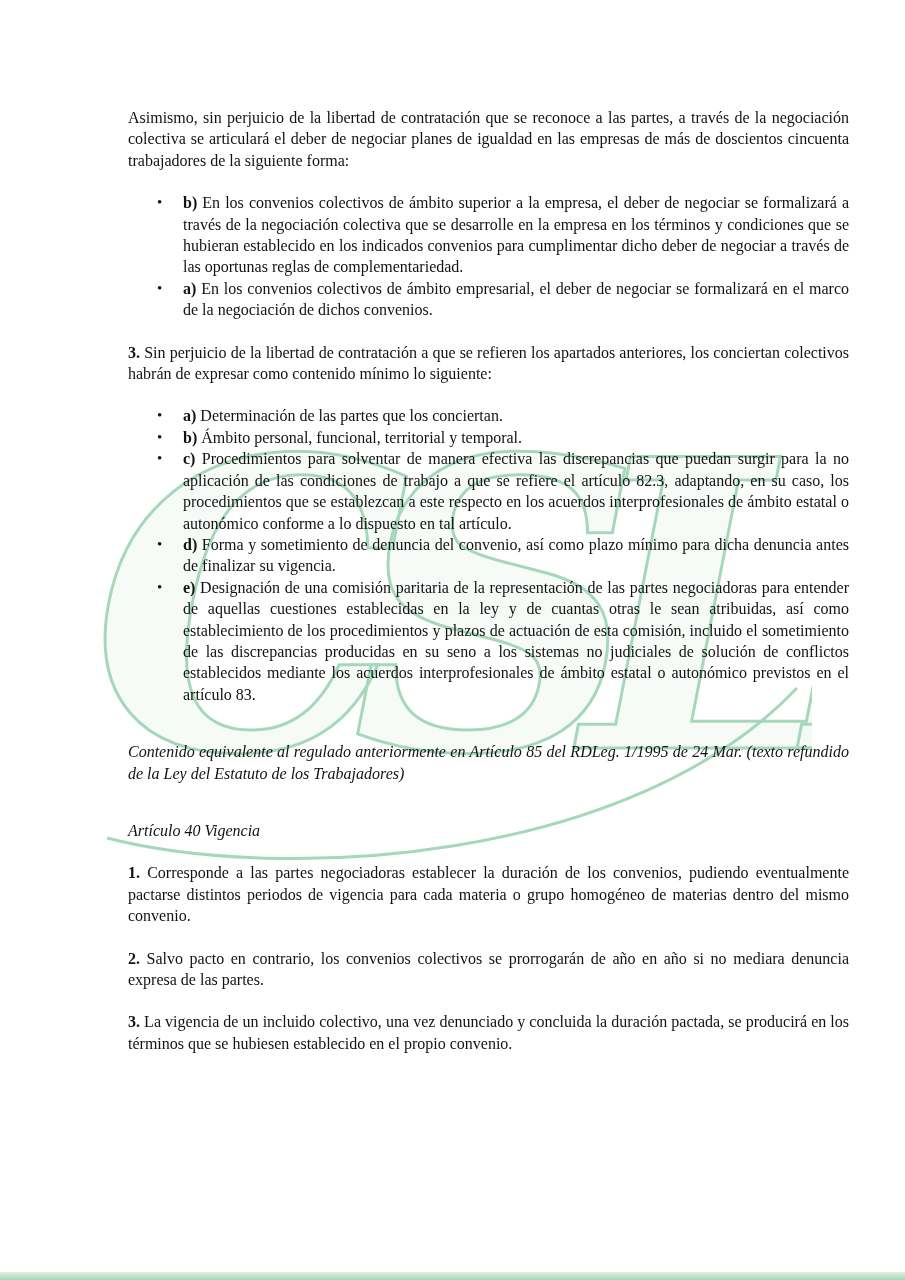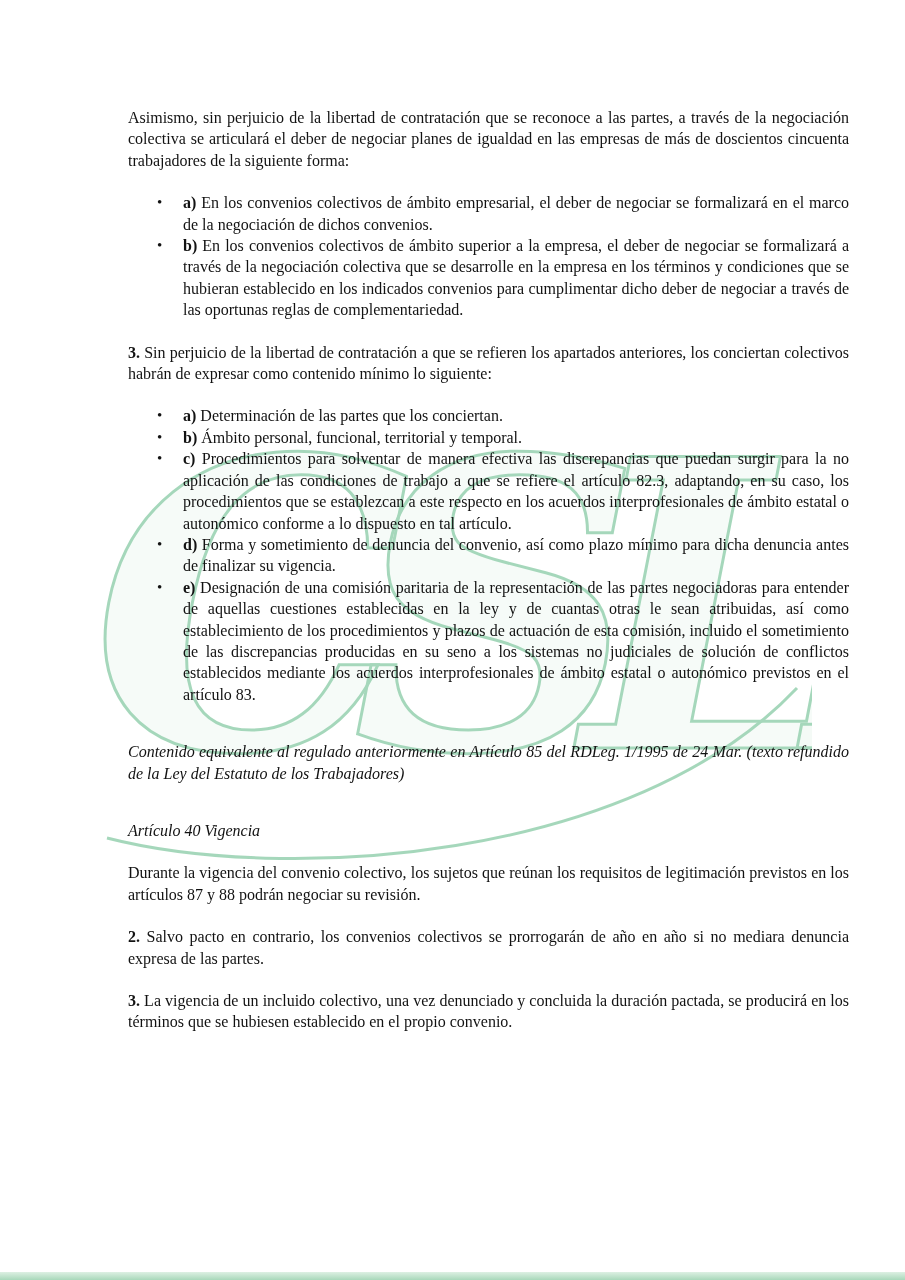--- a/index.html
+++ b/index.html
@@ -73,26 +73,26 @@
       <path d="M15,520 C190,565 540,545 705,370" fill="none" stroke-width="3" stroke="#3aa869"></path>
     </g>
   </svg>
 
   <div class="content">
 
     <p>Asimismo, sin perjuicio de la libertad de contratación que se reconoce a las partes, a través de la negociación colectiva se articulará el deber de negociar planes de igualdad en las empresas de más de doscientos cincuenta trabajadores de la siguiente forma:</p>
 
     <ul class="doc-list">
       <li>
+        <span class="b">b)</span>
+        <span>En los convenios colectivos de ámbito superior a la empresa, el deber de negociar se formalizará a través de la negociación colectiva que se desarrolle en la empresa en los términos y condiciones que se hubieran establecido en los indicados convenios para cumplimentar dicho deber de negociar a través de las oportunas reglas de complementariedad.</span>
+      </li>
+      <li>
         <span class="b">a)</span>
         <span>En los convenios colectivos de ámbito empresarial, el deber de negociar se formalizará en el marco de la negociación de dichos convenios.</span>
-      </li>
-      <li>
-        <span class="b">b)</span>
-        <span>En los convenios colectivos de ámbito superior a la empresa, el deber de negociar se formalizará a través de la negociación colectiva que se desarrolle en la empresa en los términos y condiciones que se hubieran establecido en los indicados convenios para cumplimentar dicho deber de negociar a través de las oportunas reglas de complementariedad.</span>
       </li>
     </ul>
 
     <p>
       <span class="b">3.</span>
       <span>Sin perjuicio de la libertad de contratación a que se refieren los apartados anteriores, los conciertan colectivos habrán de expresar como contenido mínimo lo siguiente:</span>
     </p>
 
     <ul class="doc-list">
       <li>
@@ -114,22 +114,25 @@
       <li>
         <span class="b">e)</span>
         <span>Designación de una comisión paritaria de la representación de las partes negociadoras para entender de aquellas cuestiones establecidas en la ley y de cuantas otras le sean atribuidas, así como establecimiento de los procedimientos y plazos de actuación de esta comisión, incluido el sometimiento de las discrepancias producidas en su seno a los sistemas no judiciales de solución de conflictos establecidos mediante los acuerdos interprofesionales de ámbito estatal o autonómico previstos en el artículo 83.</span>
       </li>
     </ul>
 
     <p class="italic">Contenido equivalente al regulado anteriormente en Artículo 85 del RDLeg. 1/1995 de 24 Mar. (texto refundido de la Ley del Estatuto de los Trabajadores)</p>
 
     <p class="italic">Artículo 40 Vigencia</p>
 
+    <p>
+      <span class="b">1.</span>
+      <span>Corresponde a las partes negociadoras establecer la duración de los convenios, pudiendo eventualmente pactarse distintos periodos de vigencia para cada materia o grupo homogéneo de materias dentro del mismo convenio.</span>
+    </p>
 
-    <p>Durante la vigencia del convenio colectivo, los sujetos que reúnan los requisitos de legitimación previstos en los artículos 87 y 88 podrán negociar su revisión.</p>
 
     <p>
       <span class="b">2.</span>
       <span>Salvo pacto en contrario, los convenios colectivos se prorrogarán de año en año si no mediara denuncia expresa de las partes.</span>
     </p>
 
     <p>
       <span class="b">3.</span>
       <span>La vigencia de un incluido colectivo, una vez denunciado y concluida la duración pactada, se producirá en los términos que se hubiesen establecido en el propio convenio.</span>
     </p>

